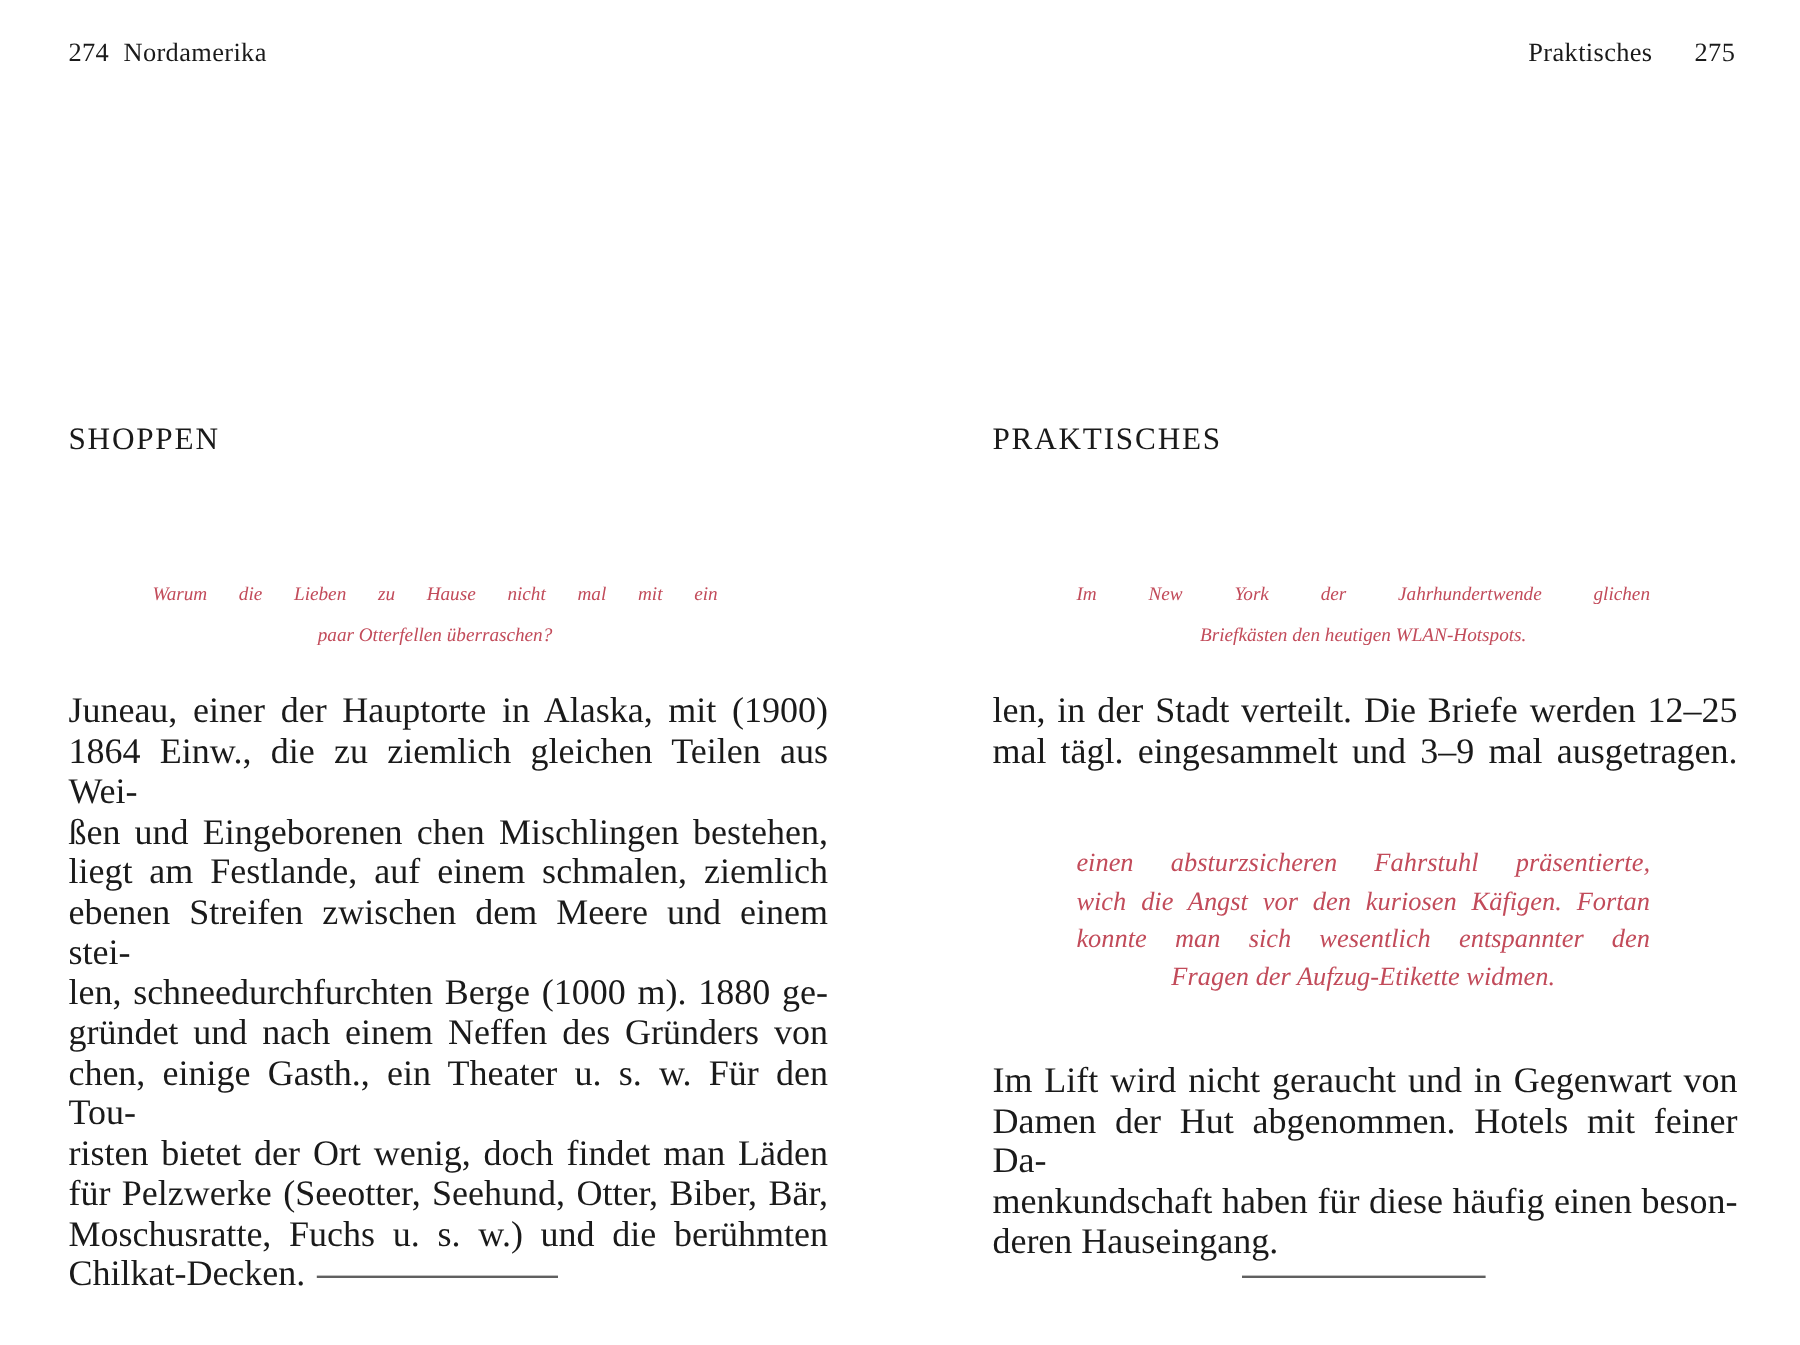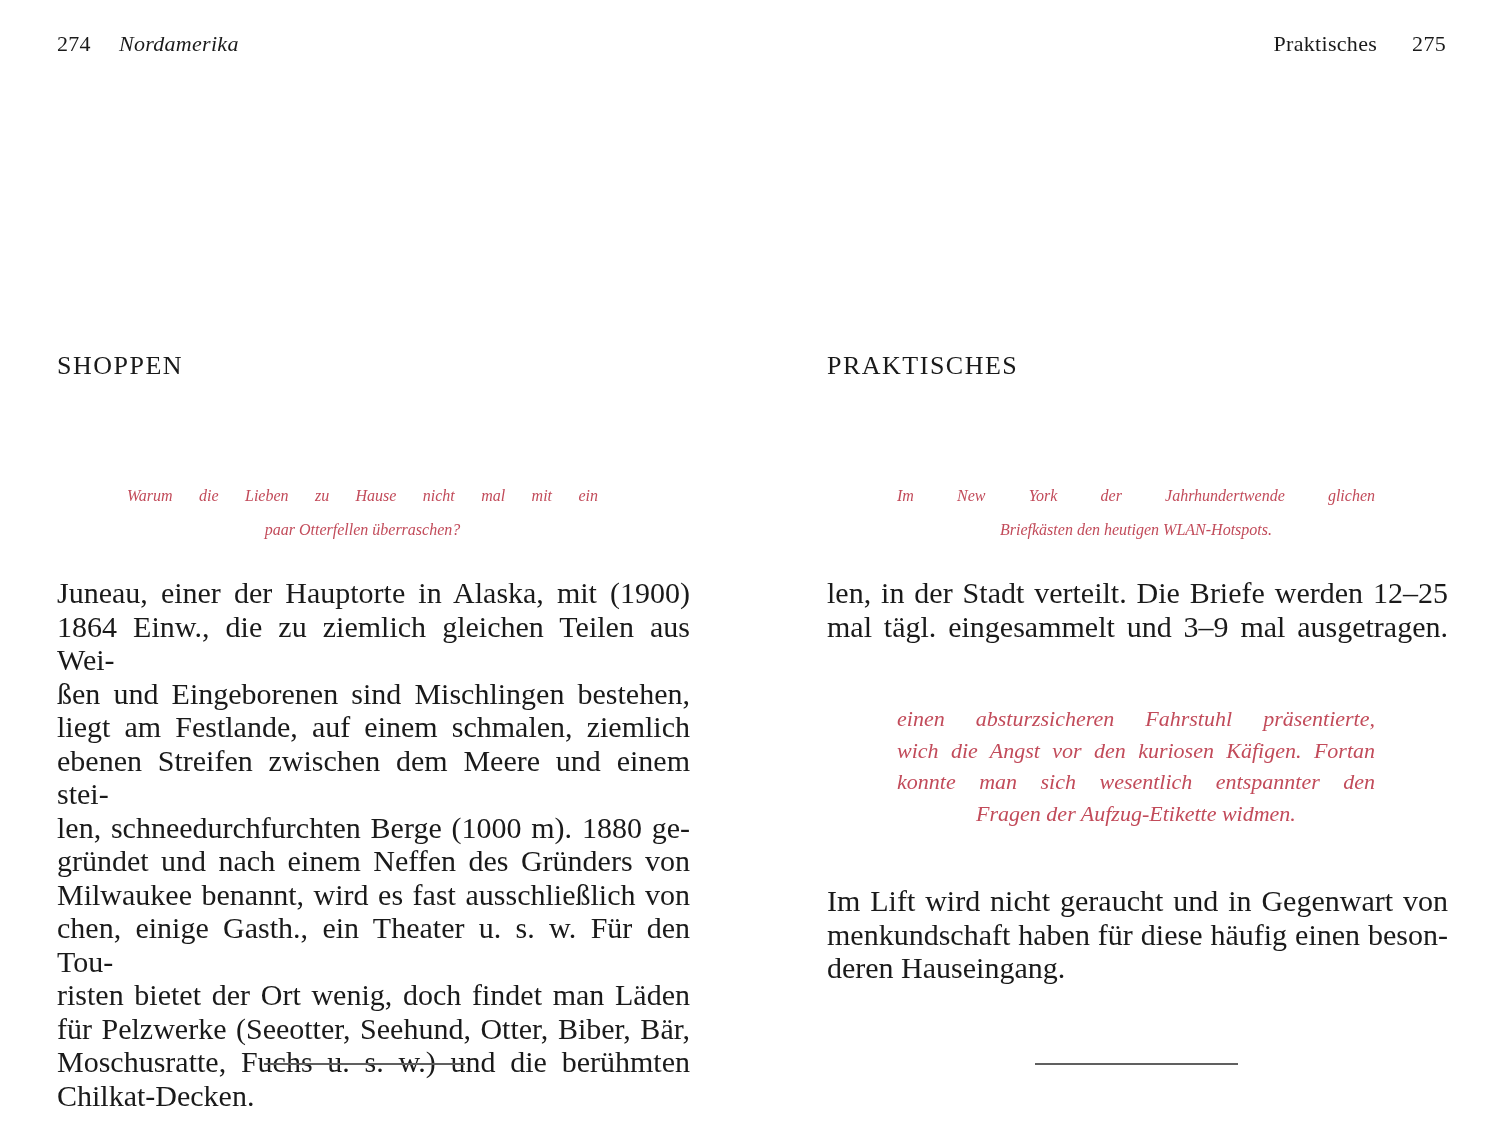--- a/index.html
+++ b/index.html
@@ -15,21 +15,21 @@
 
   .runhead {
     position: absolute;
     top: 31px;
     font-size: 22px;
     letter-spacing: 0.3px;
     white-space: nowrap;
   }
   #runhead-left  { left: 57px; }
   #runhead-right { right: 54px; }
-  #runhead-left .runtitle  { margin-left: 28px; font-style: italic; }
+  #runhead-left .runtitle  { margin-left: 12px; }
   #runhead-right .pagenum  { margin-left: 35px; }
 
   .section-title {
     position: absolute;
     top: 351px;
     text-align: left;
     font-size: 26px;
     letter-spacing: 1.5px;
   }
   #title-left  { left: 57px;  width: 633px; }
@@ -95,42 +95,42 @@
     <div class="line">paar Otterfellen überraschen?</div>
   </div>
 <div class="intro red" id="intro-right">
     <div class="line">Im New York der Jahrhundertwende glichen</div>
     <div class="line">Briefkästen den heutigen WLAN-Hotspots.</div>
   </div>
 
 <div class="prose" id="body-left">
     <div class="line">Juneau, einer der Hauptorte in Alaska, mit (1900)</div>
     <div class="line">1864 Einw., die zu ziemlich gleichen Teilen aus Wei-</div>
-    <div class="line">ßen und Eingeborenen sind Mischlingen bestehen,</div>
+    <div class="line">ßen und Eingeborenen chen Mischlingen bestehen,</div>
     <div class="line">liegt am Festlande, auf einem schmalen, ziemlich</div>
     <div class="line">ebenen Streifen zwischen dem Meere und einem stei-</div>
     <div class="line">len, schneedurchfurchten Berge (1000 m). 1880 ge-</div>
     <div class="line">gründet und nach einem Neffen des Gründers von</div>
-    <div class="line">Milwaukee benannt, wird es fast ausschließlich von</div>
     <div class="line">chen, einige Gasth., ein Theater u. s. w. Für den Tou-</div>
     <div class="line">risten bietet der Ort wenig, doch findet man Läden</div>
     <div class="line">für Pelzwerke (Seeotter, Seehund, Otter, Biber, Bär,</div>
     <div class="line">Moschusratte, Fuchs u. s. w.) und die berühmten</div>
     <div class="line">Chilkat-Decken.</div>
   </div>
 <div class="prose last-full" id="body1-right">
     <div class="line">len, in der Stadt verteilt. Die Briefe werden 12–25</div>
     <div class="line">mal tägl. eingesammelt und 3–9 mal ausgetragen.</div>
   </div>
 <div class="red" id="quote-right">
     <div class="line">einen absturzsicheren Fahrstuhl präsentierte,</div>
     <div class="line">wich die Angst vor den kuriosen Käfigen. Fortan</div>
     <div class="line">konnte man sich wesentlich entspannter den</div>
     <div class="line">Fragen der Aufzug-Etikette widmen.</div>
   </div>
 <div class="prose" id="body2-right">
     <div class="line">Im Lift wird nicht geraucht und in Gegenwart von</div>
+    <div class="line">Damen der Hut abgenommen. Hotels mit feiner Da-</div>
     <div class="line">menkundschaft haben für diese häufig einen beson-</div>
     <div class="line">deren Hauseingang.</div>
   </div>
 
 <div class="rule" id="rule-left"></div>
 <div class="rule" id="rule-right"></div>
 
 </body></html>

